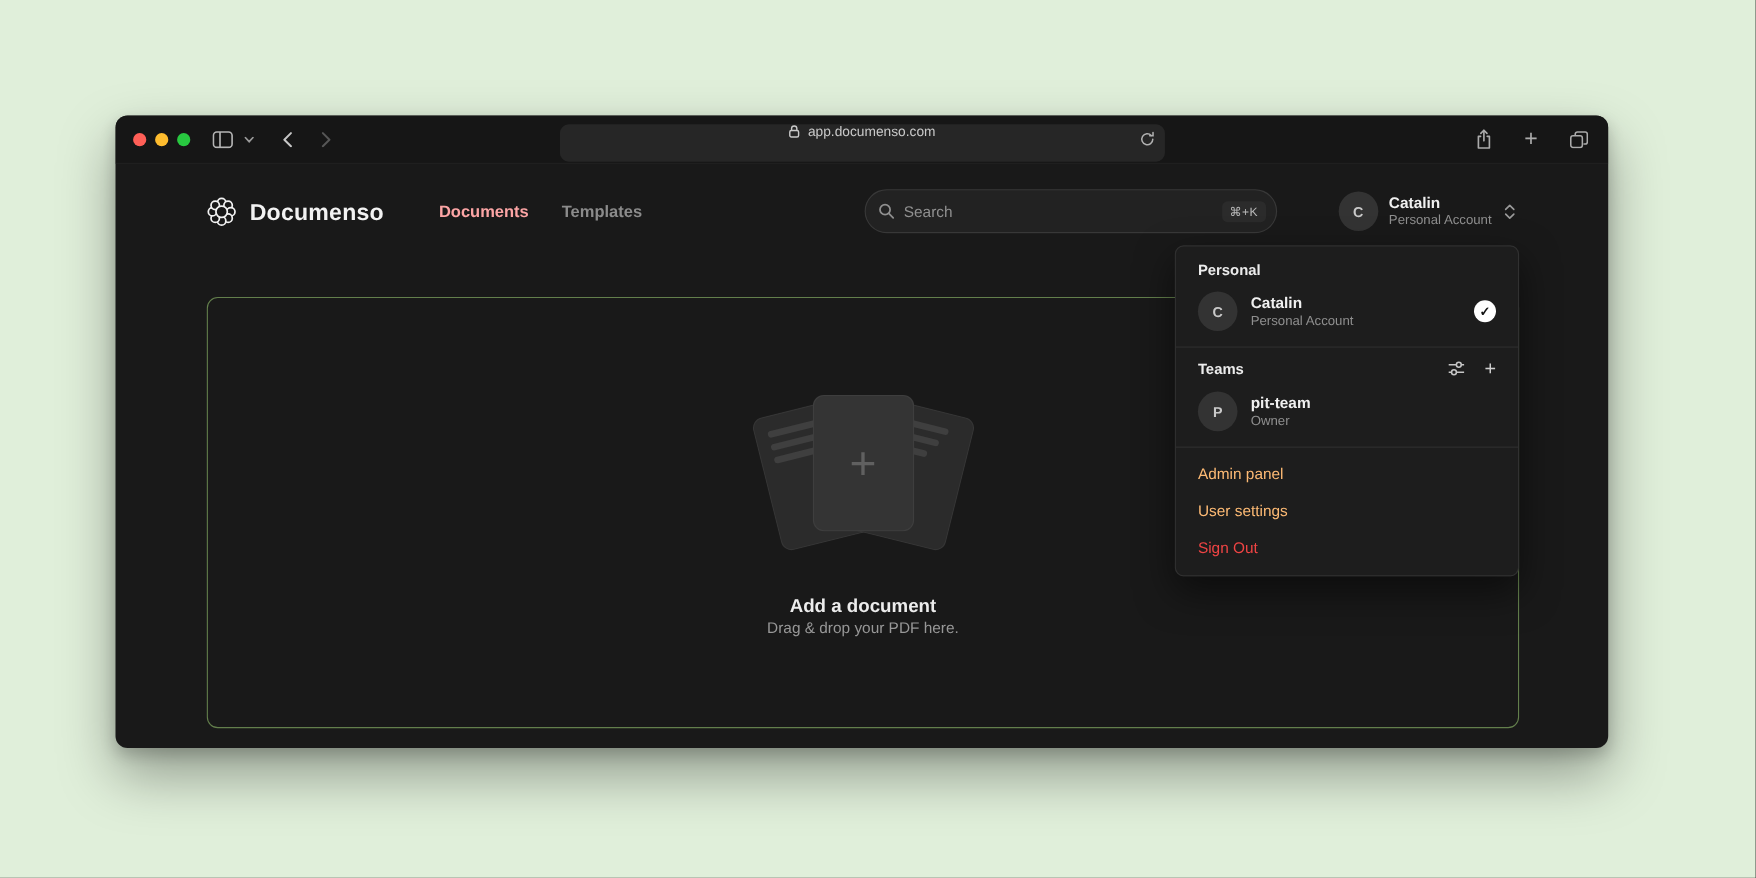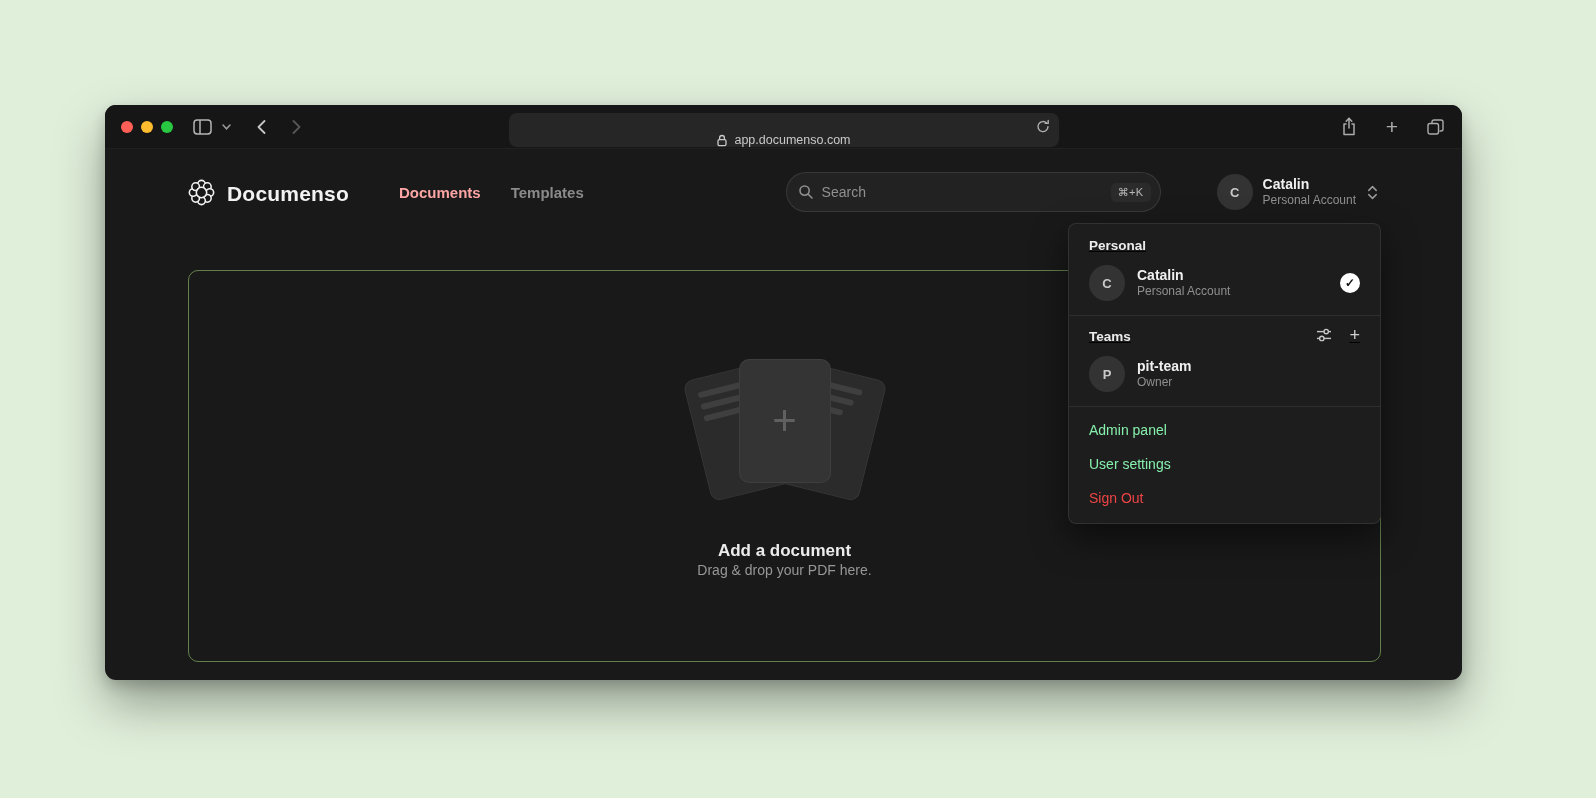--- a/index.html
+++ b/index.html
@@ -22,21 +22,21 @@
     position:relative;
   }
   .traffic { display:flex; gap:8px; align-items:center; }
   .light { width:12px; height:12px; border-radius:50%; }
   .ctl-group { display:flex; align-items:center; gap:6px; margin-left:18px; color:#b5b5b5; }
   .ctl-btn { display:flex; align-items:center; justify-content:center; padding:2px; }
   .nav-arrows { display:flex; align-items:center; gap:22px; margin-left:22px; }
   .urlbar {
     position:absolute; left:50%; top:8px; transform:translateX(-50%);
     width:550px; height:34px; background:rgba(255,255,255,.07); border-radius:8px;
-    display:flex; align-items:flex-end; justify-content:center; gap:6px;
+    display:flex; align-items:flex-start; justify-content:center; gap:6px;
     color:#c9c9c9; font-size:12.5px;
   }
   .urlbar .reload { position:absolute; right:9px; top:6px; }
   .toolbar-right { margin-left:auto; display:flex; align-items:center; gap:25px; color:#ababab; }
   .tb-plus { font-size:21px; font-weight:300; line-height:1; color:#ababab; }
   
   .app-header { display:flex; align-items:center; height:86px; padding:0 83px; }
   .brand { display:flex; align-items:flex-end; gap:12px; }
   .brand-name { font-size:21px; font-weight:700; color:#f2f2f2; letter-spacing:.2px; }
   .main-nav { display:flex; gap:30px; margin-left:50px; font-size:15px; font-weight:600; }
@@ -64,35 +64,35 @@
     display:flex; align-items:center; justify-content:center; flex:0 0 auto;
   }
   .acct-name { font-size:14px; font-weight:700; color:#f0f0f0; line-height:1.25; }
   .acct-sub { font-size:12px; color:#8f8f8f; line-height:1.25; }
   
   .menu {
     position:absolute; top:118px; right:81px; width:313px;
     background:#1d1d1d; border:1px solid rgba(255,255,255,.09); border-radius:8px;
     box-shadow:0 14px 34px rgba(0,0,0,.5); z-index:10; padding-top:4px; overflow:hidden;
   }
-  .menu-heading-row { display:flex; align-items:flex-end; padding:10px 20px 8px;text-decoration:underline; }
+  .menu-heading-row { display:flex; align-items:center; padding:10px 20px 8px; }
   .menu-heading { font-size:13.5px; font-weight:700; color:#ececec; }
   .menu-heading-icons { margin-left:auto; display:flex; align-items:center; gap:17px; color:#c6c6c6; }
   .menu-plus { font-size:18px; font-weight:300; line-height:1; color:#cfcfcf; }
   .menu-acct-row { display:flex; align-items:center; gap:12px; padding:4px 20px 14px; cursor:pointer; }
   .menu-acct-name { font-size:14px; font-weight:600; color:#f0f0f0; line-height:1.3; }
   .menu-acct-sub { font-size:12px; color:#8f8f8f; line-height:1.3; }
   .check-badge {
     margin-left:auto; width:20px; height:20px; border-radius:50%;
     background:#fff; color:#111; font-size:12px; font-weight:700;
     display:flex; align-items:center; justify-content:center;
   }
   .menu-divider { height:1px; background:rgba(255,255,255,.08); }
   .menu-list { padding:6px 0 8px; }
-  .menu-item { padding:9px 20px; font-size:14px; color:#86efac; cursor:pointer; }
+  .menu-item { padding:9px 20px; font-size:14px; color:#fdba74; cursor:pointer; }
   .menu-item.danger { color:#ef4444; }
   
   .dropzone {
     position:absolute; left:83px; right:81px; top:165px; height:392px;
     border:1px solid rgba(160,212,118,.55); border-radius:10px;
     display:flex; flex-direction:column; align-items:center; justify-content:center;
   }
   .card-stack { position:relative; width:210px; height:150px; margin-bottom:36px; }
   .card {
     position:absolute; width:92px; height:124px; border-radius:10px;

